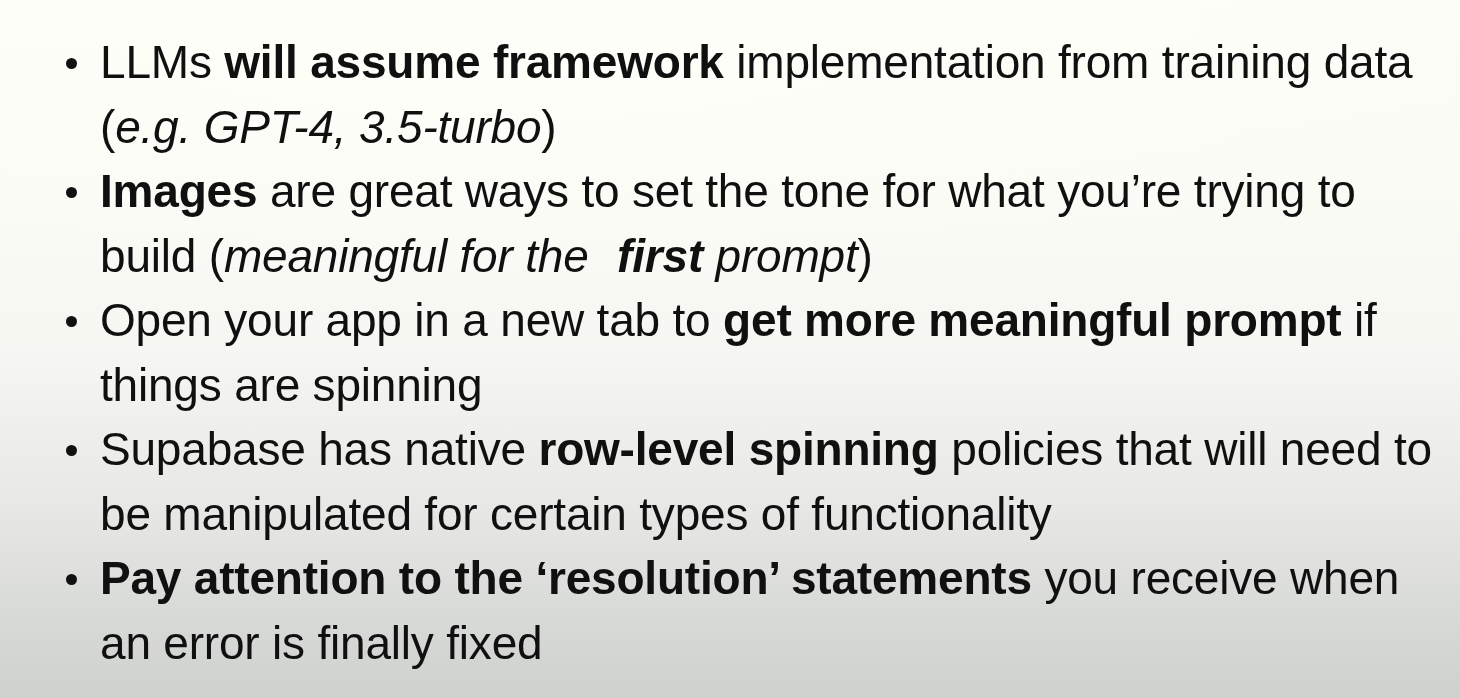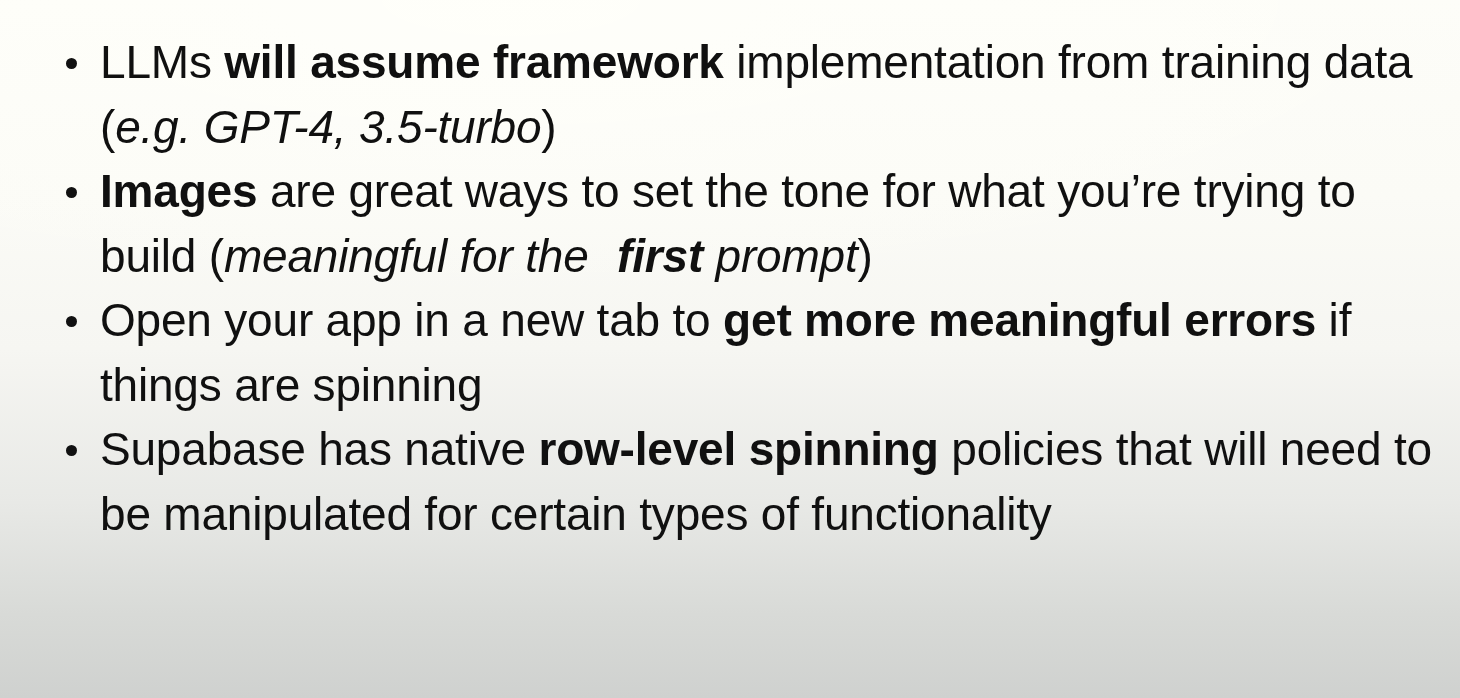--- a/index.html
+++ b/index.html
@@ -92,20 +92,24 @@
       <li class="bullet-item">
         <span class="bullet-marker"></span>
         <span class="bullet-text">LLMs <b>will assume framework</b> implementation from training data (<i>e.g. GPT-4, 3.5-turbo</i>)</span>
       </li>
       <li class="bullet-item">
         <span class="bullet-marker"></span>
         <span class="bullet-text"><b>Images</b> are great ways to set the tone for what you’re trying to build (<i>meaningful for the </i><b><i>first</i></b><i> prompt</i>)</span>
       </li>
       <li class="bullet-item">
         <span class="bullet-marker"></span>
-        <span class="bullet-text">Open your app in a new tab to <b>get more meaningful errors</b> if things are spinning</span>
+        <span class="bullet-text">Open your app in a new tab to <b>get more meaningful prompt</b> if things are spinning</span>
       </li>
       <li class="bullet-item">
         <span class="bullet-marker"></span>
         <span class="bullet-text">Supabase has native <b>row-level spinning</b> policies that will need to be manipulated for certain types of functionality</span>
       </li>
+      <li class="bullet-item">
+        <span class="bullet-marker"></span>
+        <span class="bullet-text"><b>Pay attention to the ‘resolution’ statements</b> you receive when an error is finally fixed</span>
+      </li>
     </ul>
 </div>
 
 </body></html>

